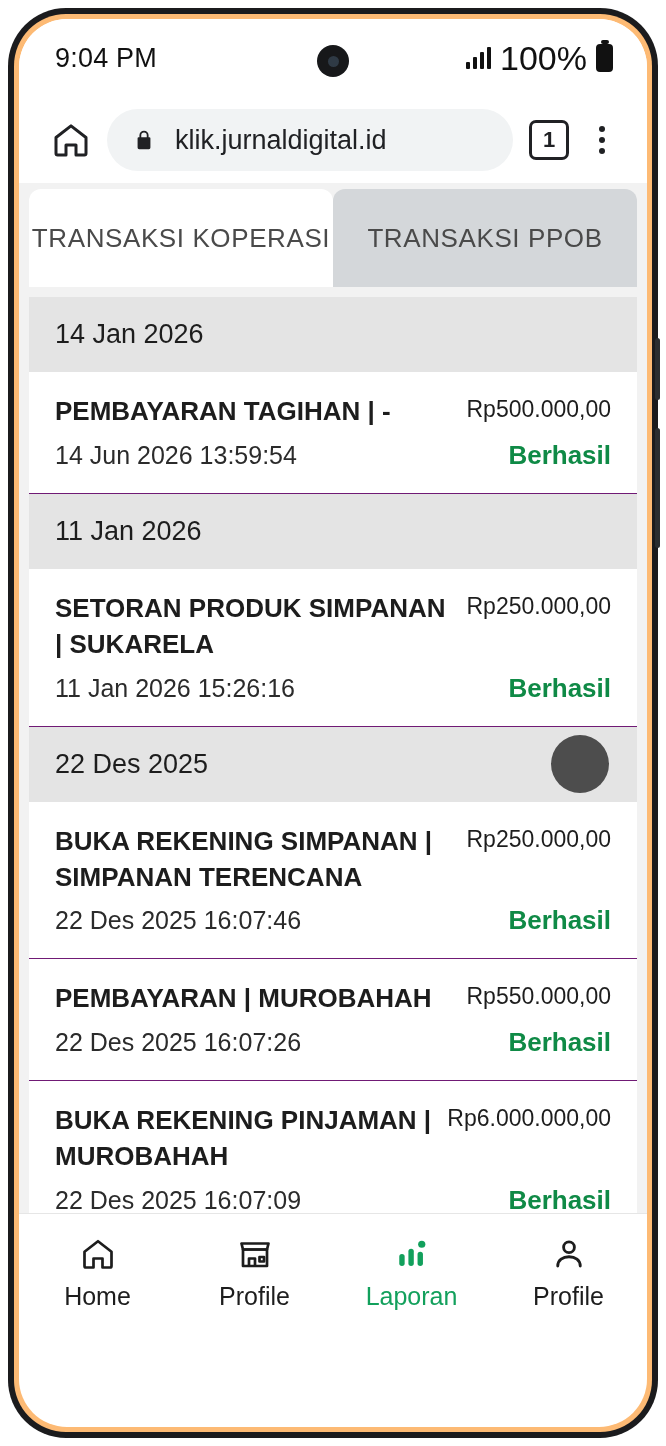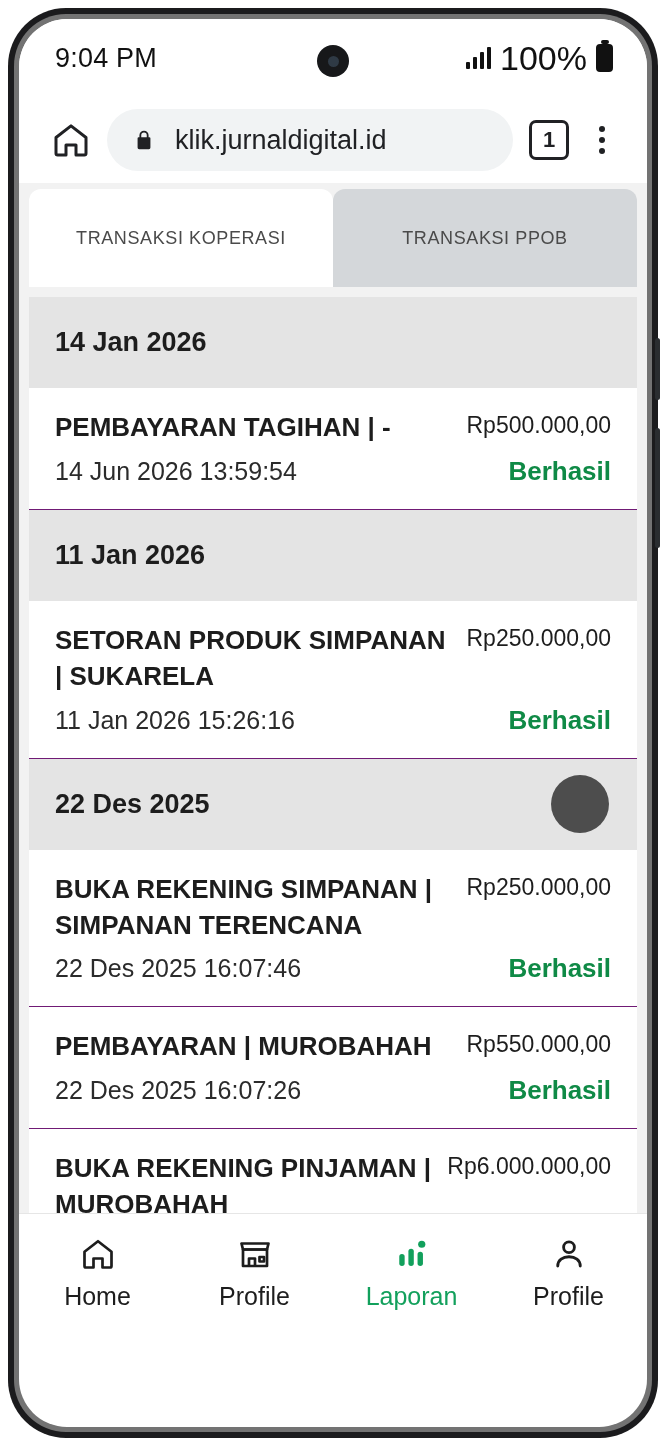--- a/index.html
+++ b/index.html
@@ -13,21 +13,21 @@
     position: absolute;
     left: 8px; top: 8px;
     width: 650px; height: 1430px;
     border-radius: 58px;
     background: #1b1b1d;
     padding: 6px;
   }
   .phone-mid {
     width: 100%; height: 100%;
     border-radius: 52px;
-    background: #737373;
+    background: #fdba74;
     padding: 5px;
   }
   .phone-screen {
     width: 100%; height: 100%;
     border-radius: 48px;
     background: #ffffff;
     overflow: hidden;
     position: relative;
   }
   
@@ -154,21 +154,21 @@
     display: flex;
     height: 104px;
     background: #f2f2f2;
     padding-top: 6px;
   }
   .tab {
     flex: 1;
     display: flex;
     align-items: center;
     justify-content: center;
-    font-size: 18px;
+    font-size: 26px;
     letter-spacing: .6px;
     color: #555;
     border-top-left-radius: 12px;
     border-top-right-radius: 12px;
   }
   .tab.active {
     background: #ffffff;
     color: #4a4a4a;
     margin-left: 10px;
   }
@@ -179,23 +179,23 @@
   }
 
   .list {
     background: #ffffff;
     margin: 10px 10px 0 10px;
     height: 1028px;
     overflow: hidden;
   }
   .daygroup-header {
     background: #e4e4e4;
-    padding: 30px 26px;
+    padding: 22px 26px;
     font-size: 27px;
-    font-weight: 700;
+    font-weight: 400;
     color: #1d1d1d;
     position: relative;
   }
   .scroll-thumb {
     position: absolute;
     right: 28px;
     top: 50%;
     transform: translateY(-50%);
     width: 58px; height: 58px;
     border-radius: 50%;

